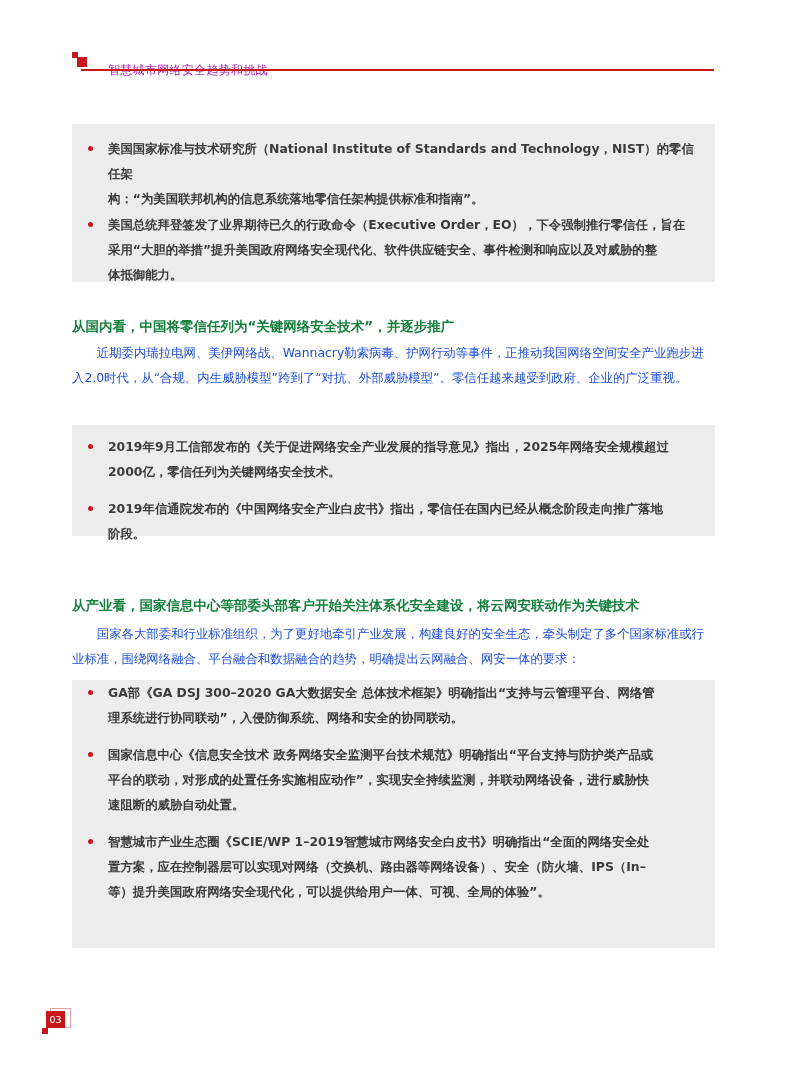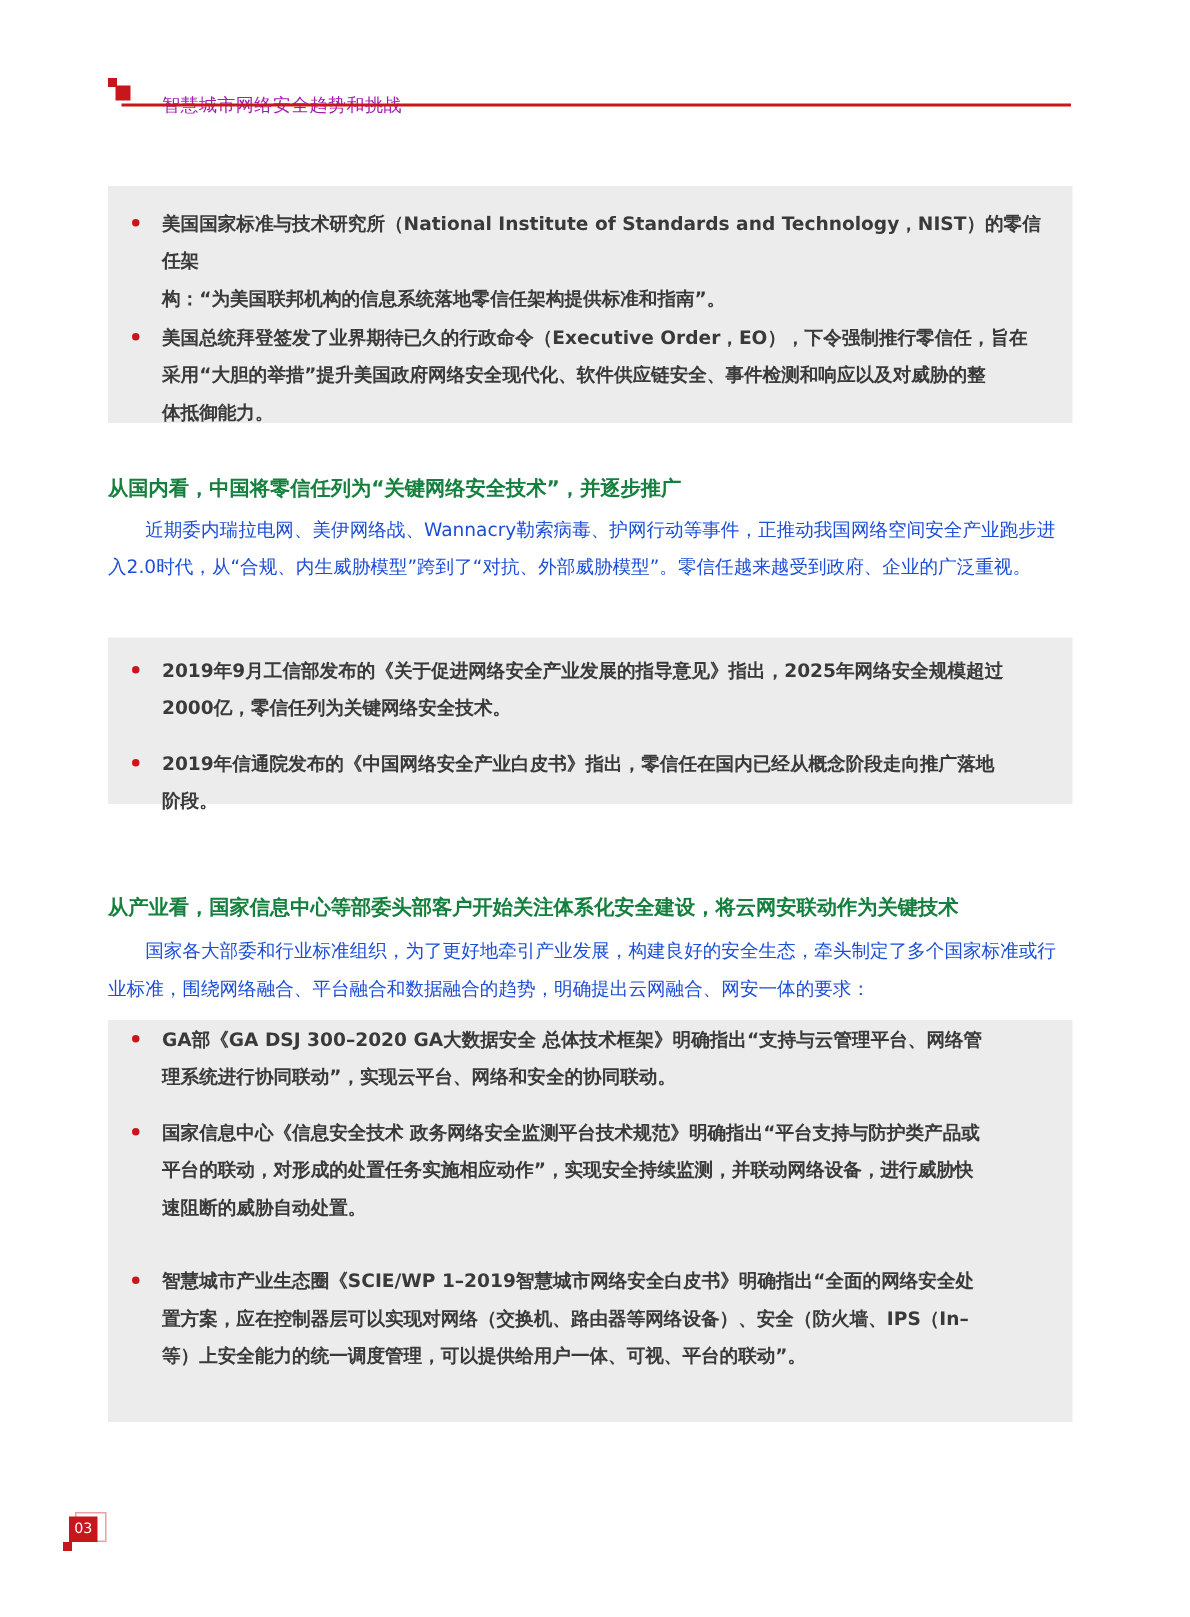--- a/index.html
+++ b/index.html
@@ -63,33 +63,33 @@
   </div>
 </div>
 
 <div class="heading" style="top:595px;">从产业看，国家信息中心等部委头部客户开始关注体系化安全建设，将云网安联动作为关键技术</div>
 <div class="para" style="top:621px;">国家各大部委和行业标准组织，为了更好地牵引产业发展，构建良好的安全生态，牵头制定了多个国家标准或行业标准，围绕网络融合、平台融合和数据融合的趋势，明确提出云网融合、网安一体的要求：</div>
 
 <div class="box" style="top:680px;height:268px;">
   <div class="item">
     <span class="dot"></span>
     <div>GA部《GA DSJ 300–2020 GA大数据安全 总体技术框架》明确指出“支持与云管理平台、网络管</div>
-    <div>理系统进行协同联动”，实现云平台、网络和安全的协同联动。</div>
+    <div>理系统进行协同联动”，入侵防御系统、网络和安全的协同联动。</div>
   </div>
   <div class="item" style="margin-top:12px;">
     <span class="dot"></span>
     <div>国家信息中心《信息安全技术 政务网络安全监测平台技术规范》明确指出“平台支持与防护类产品或</div>
     <div>平台的联动，对形成的处置任务实施相应动作”，实现安全持续监测，并联动网络设备，进行威胁快</div>
     <div>速阻断的威胁自动处置。</div>
   </div>
-  <div class="item" style="margin-top:24px;">
+  <div class="item" style="margin-top:12px;">
     <span class="dot"></span>
     <div>智慧城市产业生态圈《SCIE/WP 1–2019智慧城市网络安全白皮书》明确指出“全面的网络安全处</div>
     <div>置方案，应在控制器层可以实现对网络（交换机、路由器等网络设备）、安全（防火墙、IPS（In–</div>
-    <div>等）上安全能力的统一调度管理，可以提供给用户一体、可视、平台的联动”。</div>
+    <div>等）提升美国政府网络安全现代化，可以提供给用户一体、可视、全局的体验”。</div>
   </div>
 </div>
 
 <div class="pagenum">
   <div class="pg-back"></div>
   <div class="pg-front">03</div>
   <div class="pg-sq"></div>
 </div>
 
 </body></html>

